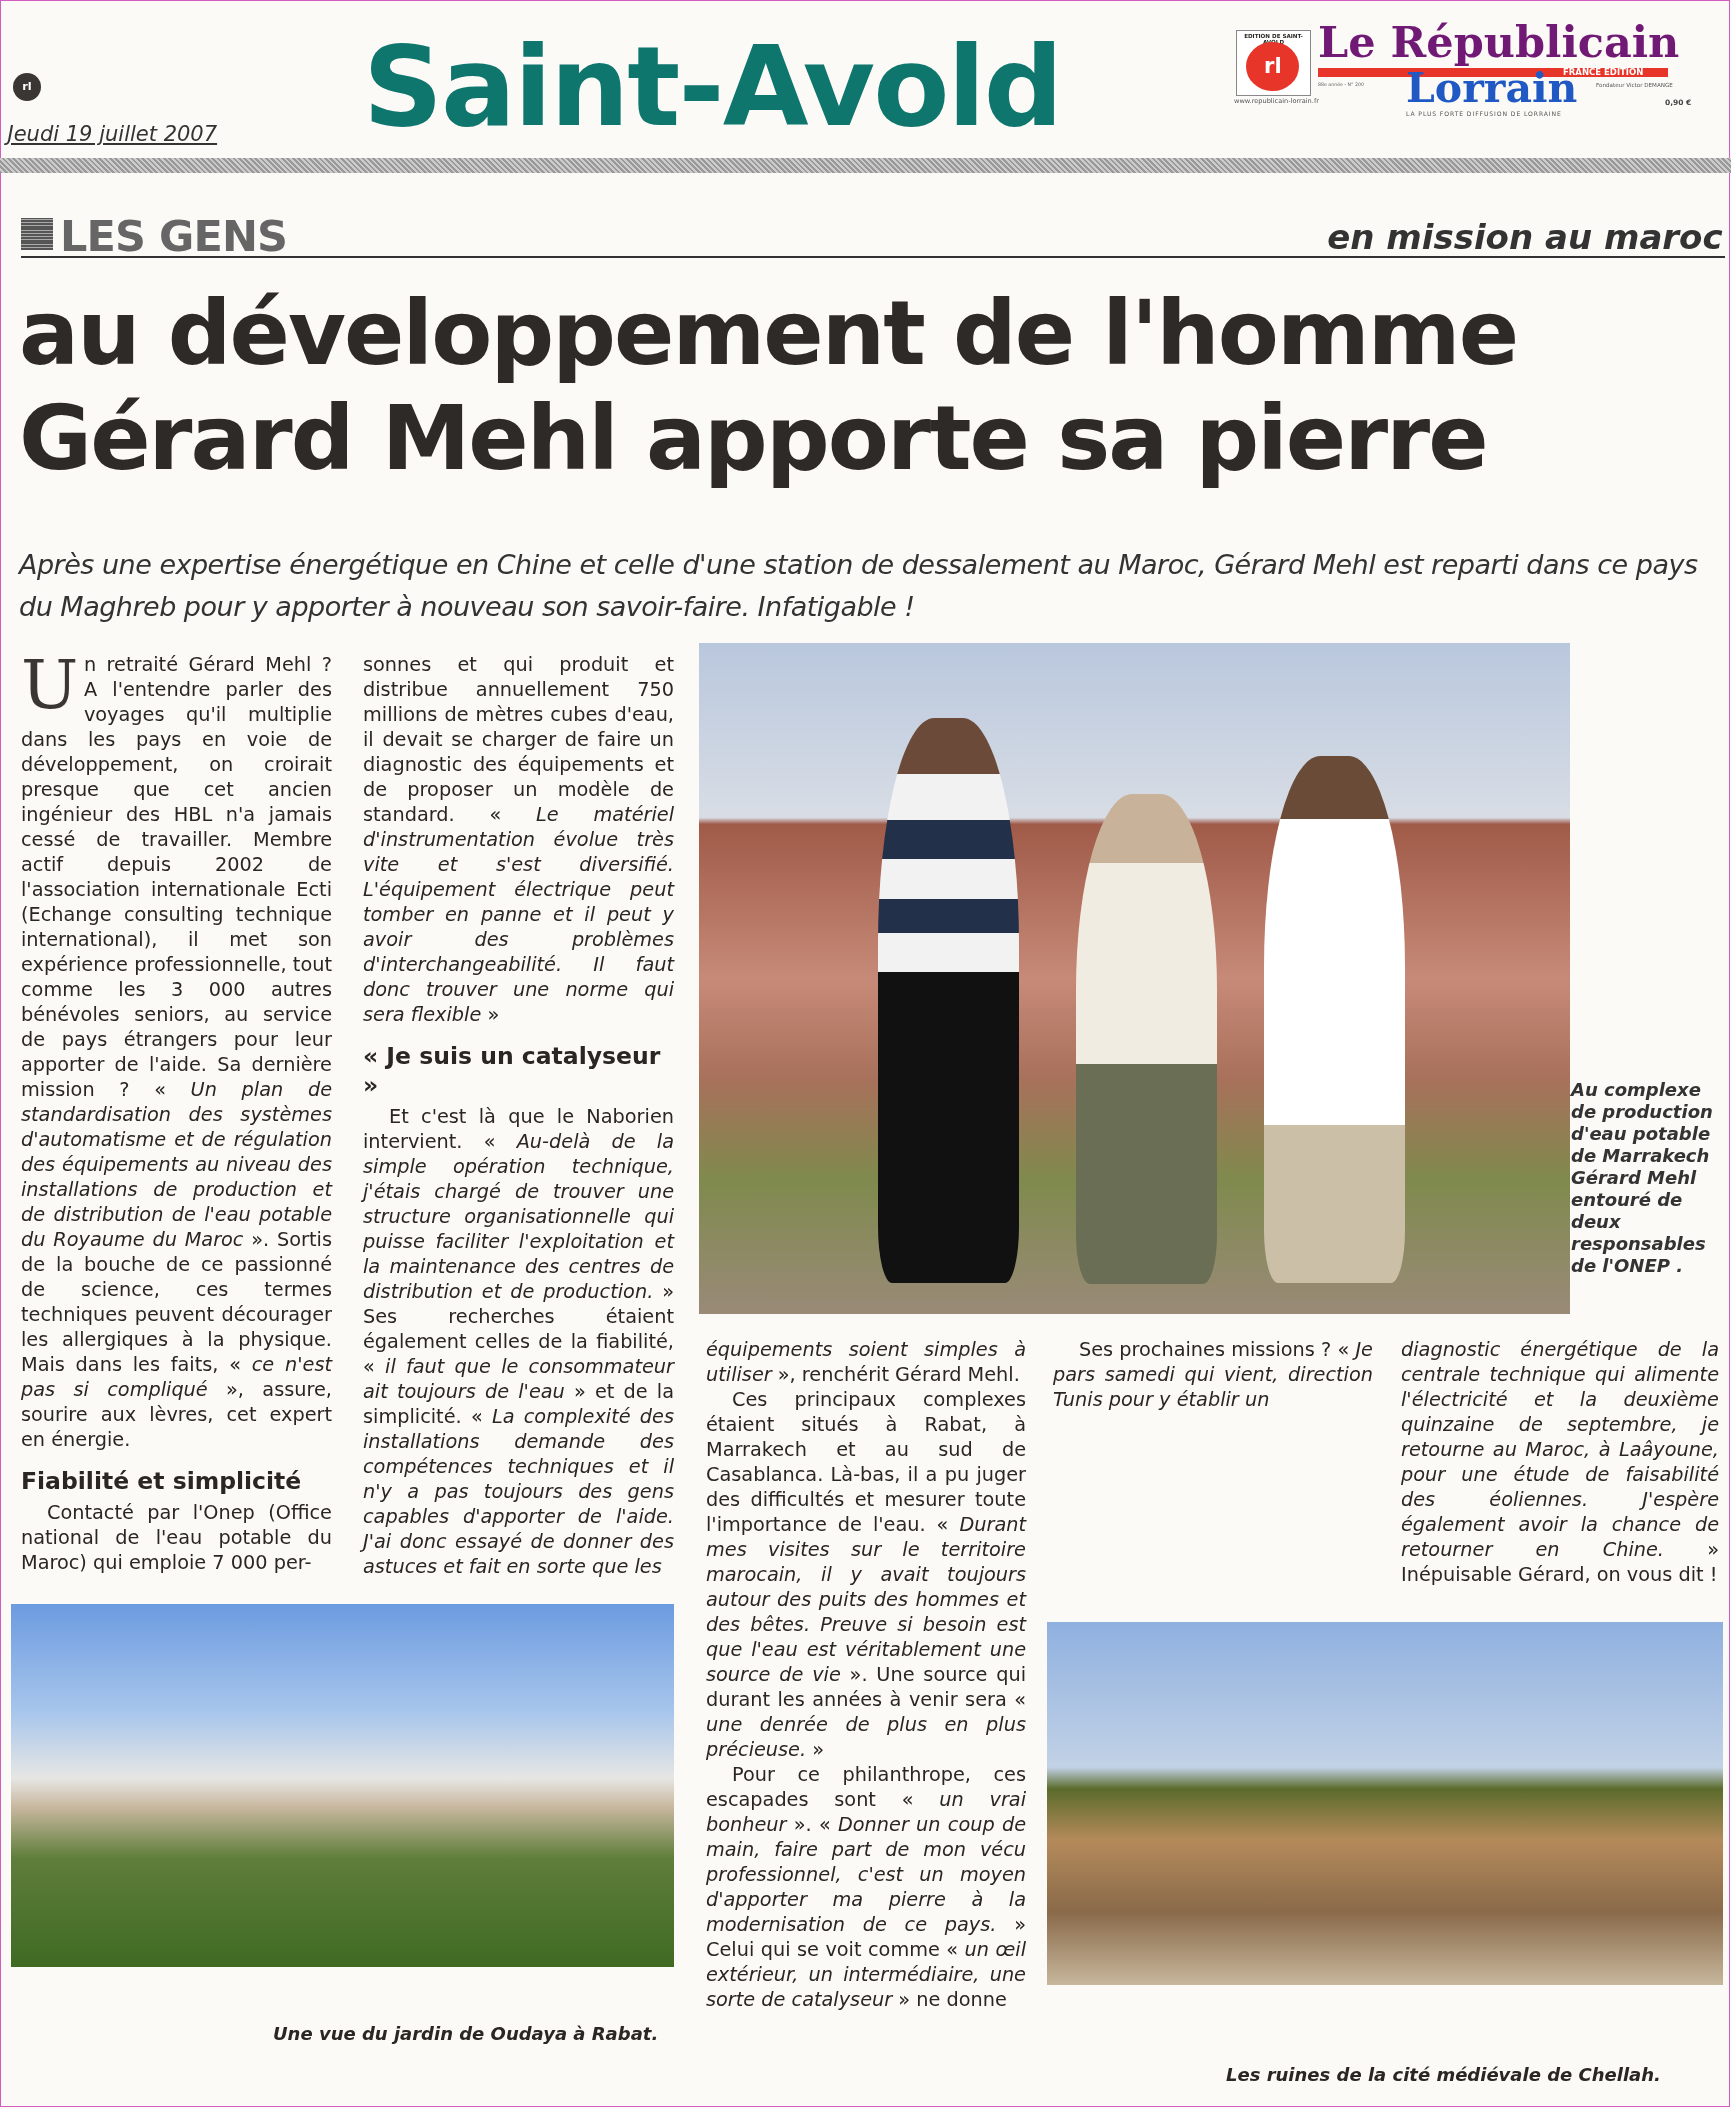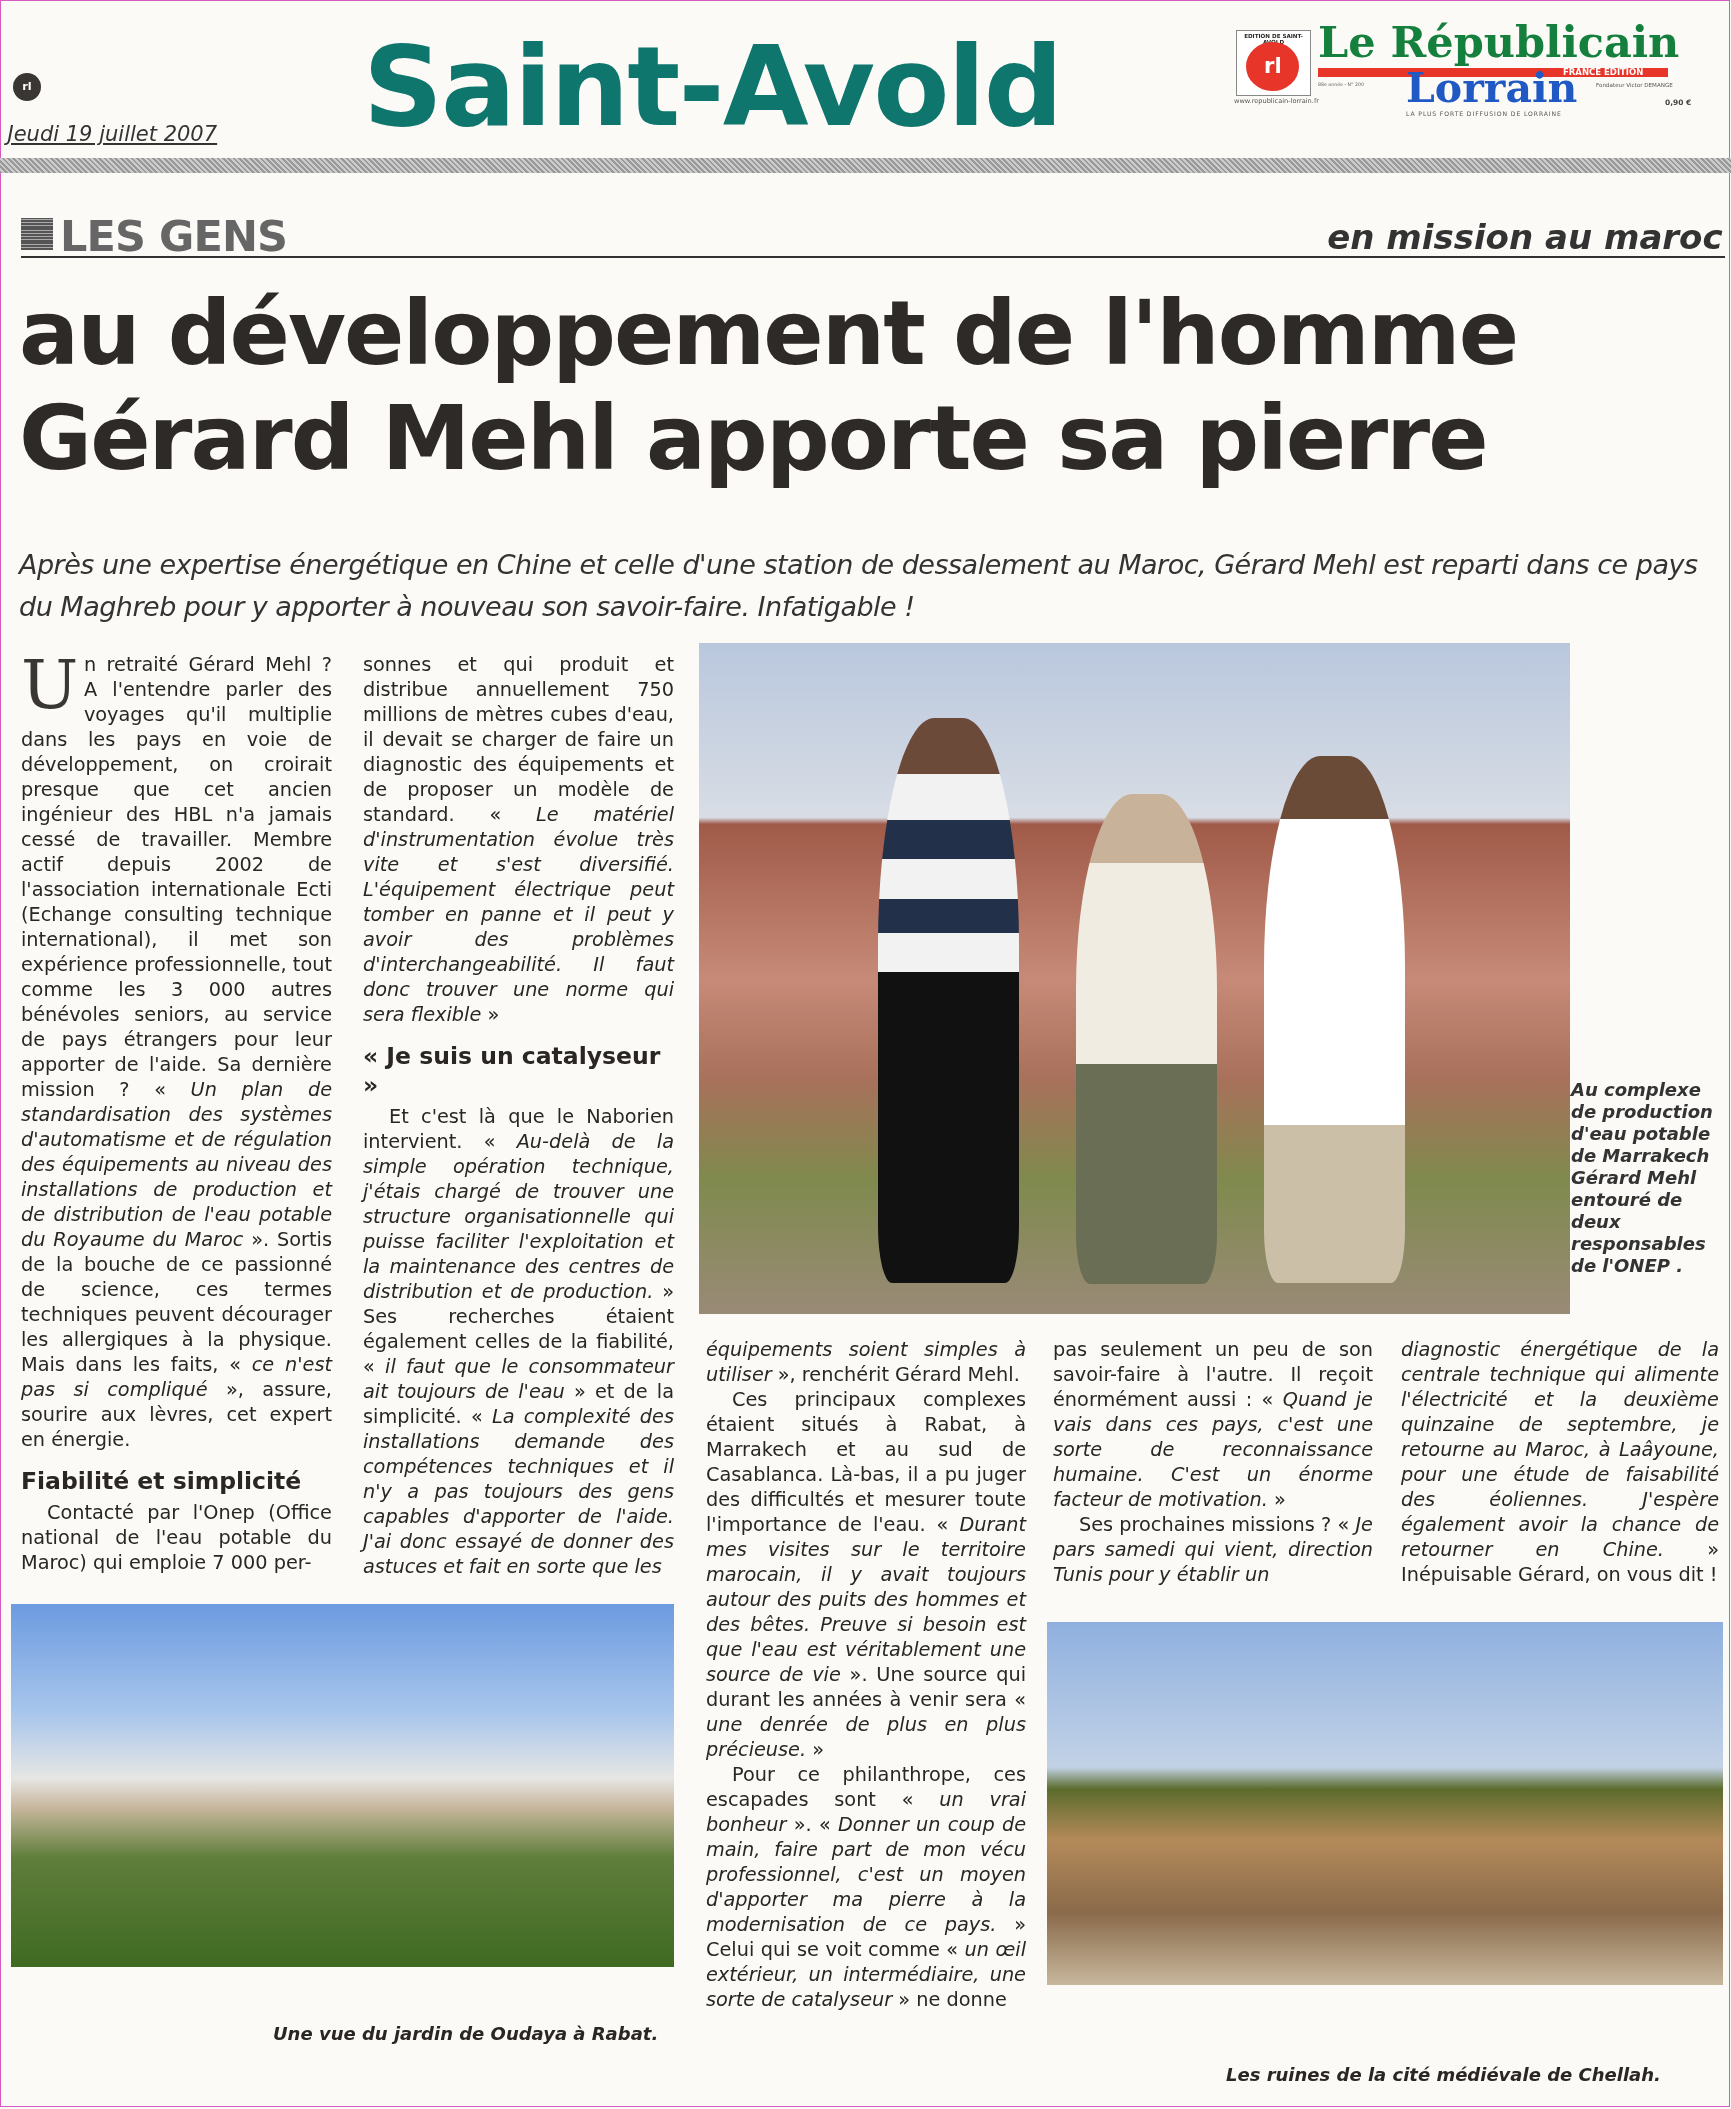--- a/index.html
+++ b/index.html
@@ -8,21 +8,21 @@
   .abs{position:absolute;}
   
   .rl-dot{left:13px;top:73px;width:28px;height:28px;border-radius:50%;background:#3a3634;color:#fff;font:bold 11.3px "DejaVu Sans",sans-serif;text-align:center;line-height:28px;}
   .date{left:7.5px;top:122px;font:italic 21px "DejaVu Sans",sans-serif;color:#333;text-decoration:underline;}
   .city{left:363px;top:31px;font:bold 111px "DejaVu Sans",sans-serif;letter-spacing:-1.9px;color:#0f766e;line-height:1;}
   .hatch{left:0;top:158px;width:1732px;height:15px;background:repeating-linear-gradient(45deg,#999 0 1.9px,#ccc 1.9px 3.8px);}
   .logo-box{left:1236px;top:30px;width:73px;height:64px;border:0.9px solid #888;background:#fff;}
   .logo-box .ed{position:absolute;top:1.9px;left:0;width:100%;text-align:center;font:bold 5.6px "DejaVu Sans",sans-serif;}
   .logo-box .circle{position:absolute;left:9.4px;top:11.3px;width:53px;height:49px;border-radius:50%;background:#e8352a;color:#fff;font:bold 21px "DejaVu Sans",sans-serif;text-align:center;line-height:49px;}
   .logo-url{left:1234px;top:97px;font:6.6px "DejaVu Sans",sans-serif;color:#555;}
-  .brand1{left:1318px;top:21px;font:bold 43px "DejaVu Serif",serif;color:#15803d;line-height:1;}
+  .brand1{left:1318px;top:21px;font:bold 43px "DejaVu Serif",serif;color:#701a75;line-height:1;}
   .brand-bar{left:1318px;top:68px;width:350px;height:9.4px;background:#e8352a;}
   .brand-fj{left:1563px;top:68px;font:bold 8.5px "DejaVu Sans",sans-serif;color:#fff;line-height:9.4px;}
   .brand2{left:1406px;top:68px;font:bold 41px "DejaVu Serif",serif;color:#2159c4;line-height:1;}
   .brand-tag{left:1406px;top:110px;font:6.1px "DejaVu Sans",sans-serif;letter-spacing:0.9px;color:#555;}
   .brand-no{left:1318px;top:82px;font:4.7px "DejaVu Sans",sans-serif;color:#666;}
   .brand-fond{left:1596px;top:82px;font:5.6px "DejaVu Sans",sans-serif;color:#555;}
   .price{left:1665px;top:98px;font:bold 7.5px "DejaVu Sans",sans-serif;color:#444;}
   
   .rubric-sq{left:21px;top:218px;width:32px;height:32px;background:repeating-linear-gradient(0deg,#555 0 1.9px,#aaa 1.9px 2.8px);}
   .rubric{left:60px;top:211px;font:bold 43px "DejaVu Sans",sans-serif;color:#666;letter-spacing:-0.9px;}
@@ -101,21 +101,20 @@
 </div>
 <div class="abs cap-side">Au complexe de production d'eau potable de Marrakech Gérard Mehl entouré de deux responsables de l'ONEP .</div>
 
 <div class="col" style="left:706px;top:1337px;width:320px;">
   <p><i>équipements soient simples à utiliser</i><span> », renchérit Gérard Mehl.</span></p>
   <p class="ind"><span>Ces principaux complexes étaient situés à Rabat, à Marrakech et au sud de Casablanca. Là-bas, il a pu juger des difficultés et mesurer toute l'importance de l'eau. « </span><i>Durant mes visites sur le territoire marocain, il y avait toujours autour des puits des hommes et des bêtes. Preuve si besoin est que l'eau est véritablement une source de vie</i><span> ». Une source qui durant les années à venir sera « </span><i>une denrée de plus en plus précieuse.</i><span> »</span></p>
   <p class="ind"><span>Pour ce philanthrope, ces escapades sont « </span><i>un vrai bonheur</i><span> ». « </span><i>Donner un coup de main, faire part de mon vécu professionnel, c'est un moyen d'apporter ma pierre à la modernisation de ce pays.</i><span> » Celui qui se voit comme « </span><i>un œil extérieur, un intermédiaire, une sorte de catalyseur</i><span> » ne donne</span></p>
 </div>
 
 <div class="col" style="left:1053px;top:1337px;width:320px;">
-  <p><span>pas seulement un peu de son savoir-faire à l'autre. Il reçoit énormément aussi : « </span><i>Quand je vais dans ces pays, c'est une sorte de reconnaissance humaine. C'est un énorme facteur de motivation.</i><span> »</span></p>
   <p class="ind"><span>Ses prochaines missions ? « </span><i>Je pars samedi qui vient, direction Tunis pour y établir un</i></p>
 </div>
 
 <div class="col" style="left:1401px;top:1337px;width:318px;">
   <p><i>diagnostic énergétique de la centrale technique qui alimente l'électricité et la deuxième quinzaine de septembre, je retourne au Maroc, à Laâyoune, pour une étude de faisabilité des éoliennes. J'espère également avoir la chance de retourner en Chine.</i><span> » Inépuisable Gérard, on vous dit !</span></p>
 </div>
 
 <div class="photo p-rabat"></div>
 <div class="cap" style="left:273px;top:2023px;">Une vue du jardin de Oudaya à Rabat.</div>
 

